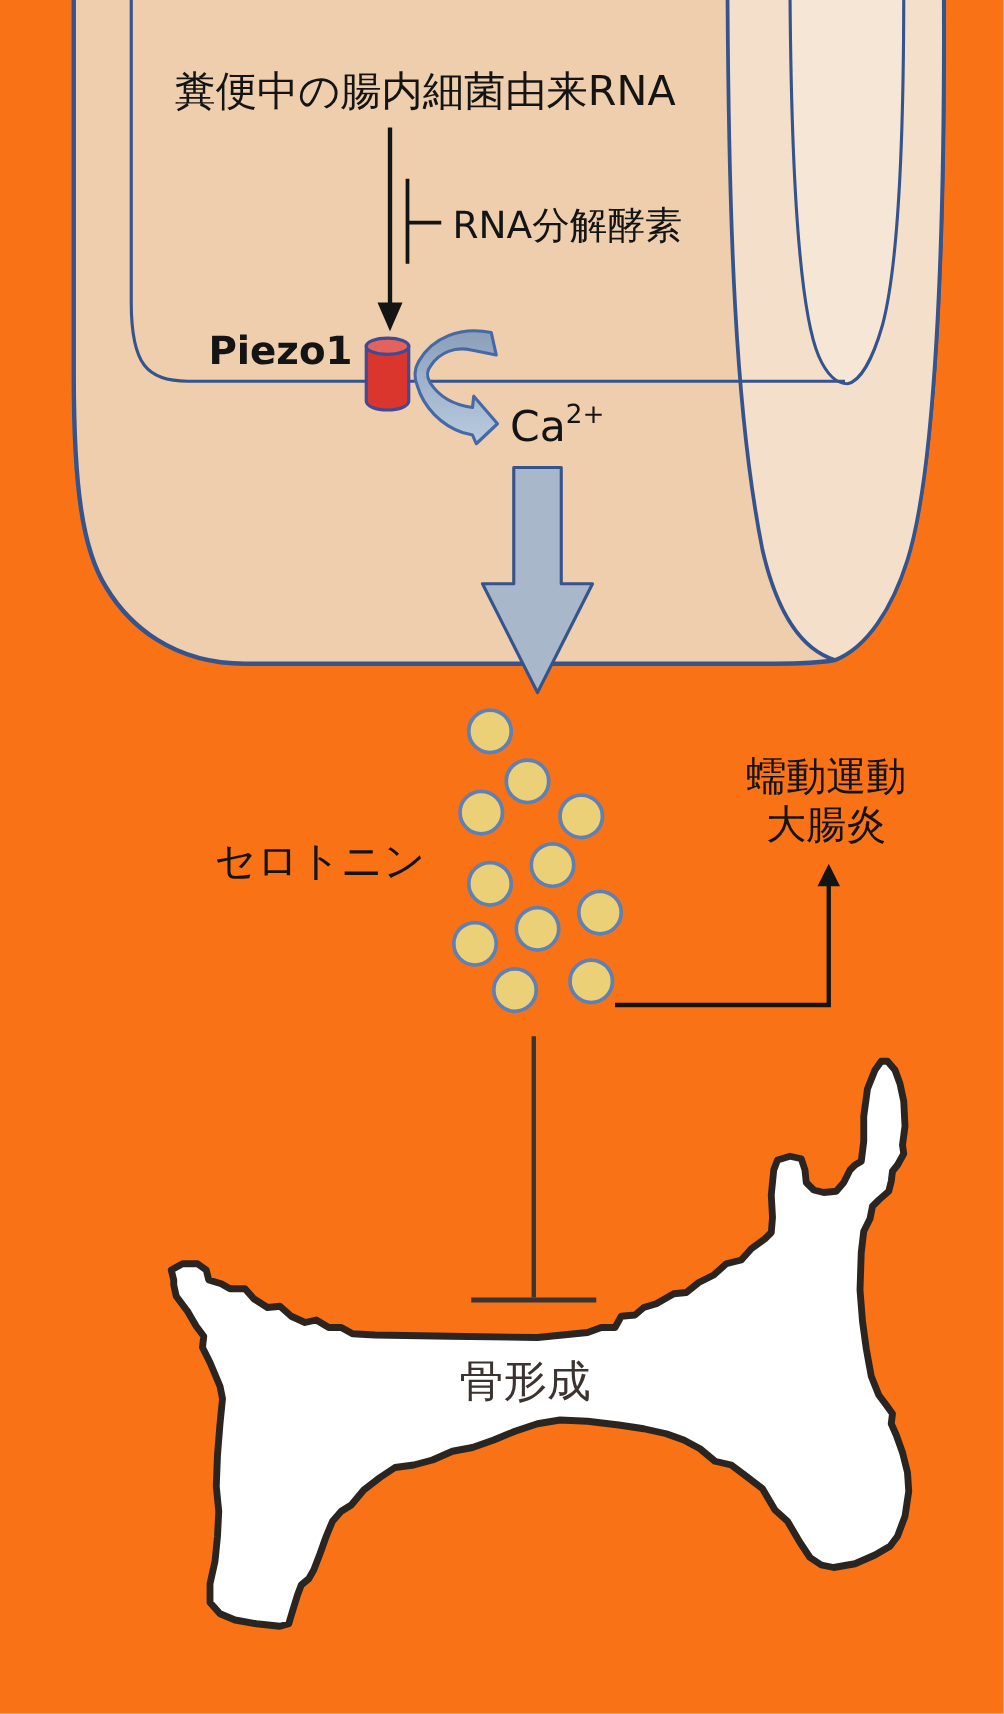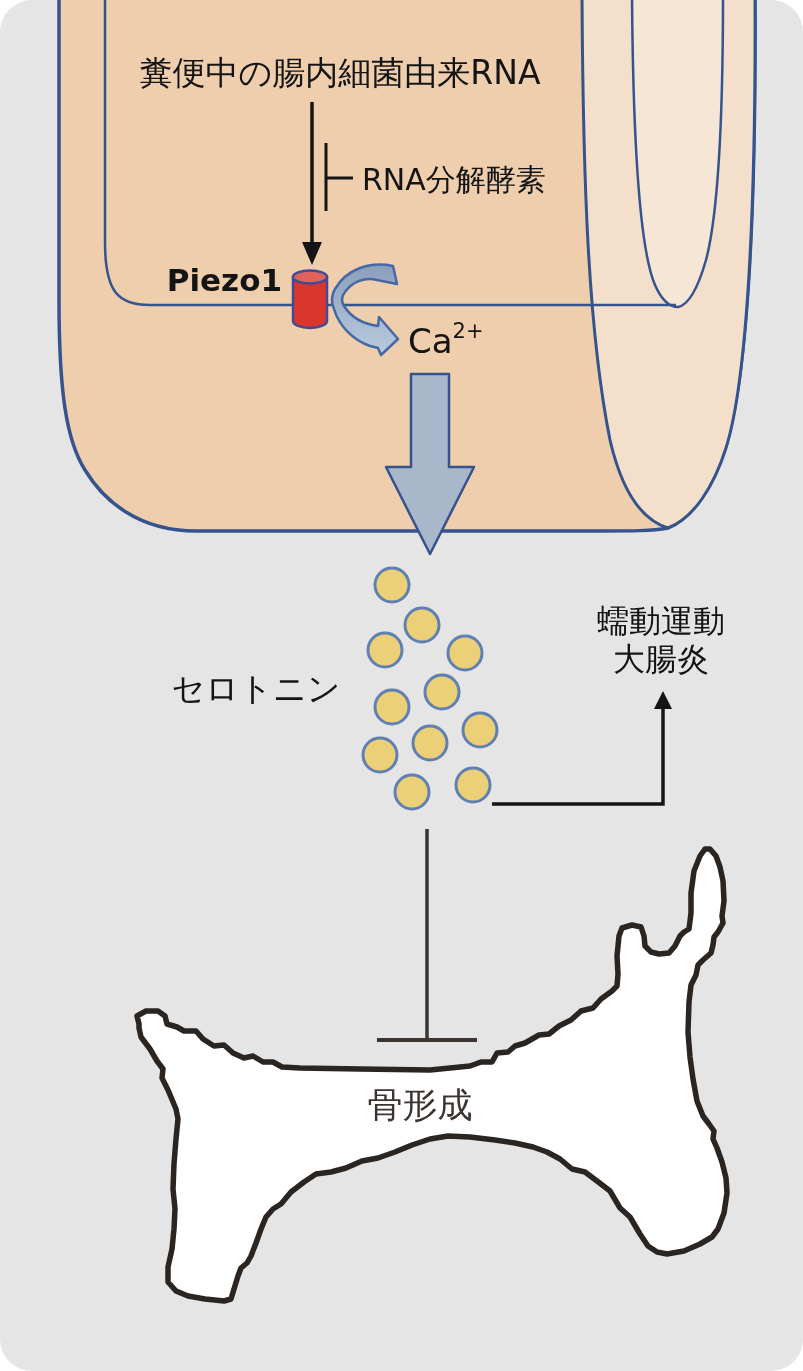--- a/index.html
+++ b/index.html
@@ -1,23 +1,22 @@
 <!DOCTYPE html>
 <html><head>
 <meta charset="utf-8">
 <style>
   html, body { margin: 0; padding: 0; background: #ffffff; }
   .canvas {
     position: relative;
     width: 803px;
     height: 1371px;
-    background: #e5e5e5;
+    background: #f97316;
     font-family: "DejaVu Sans", "Liberation Sans", sans-serif;
     overflow: hidden;
-    border-radius: 32px;
   }
   svg { display: block; }
   text {
     font-family: "DejaVu Sans", "Liberation Sans", sans-serif;
   }
 </style>
 </head>
 <body>
 
 <div class="canvas">

